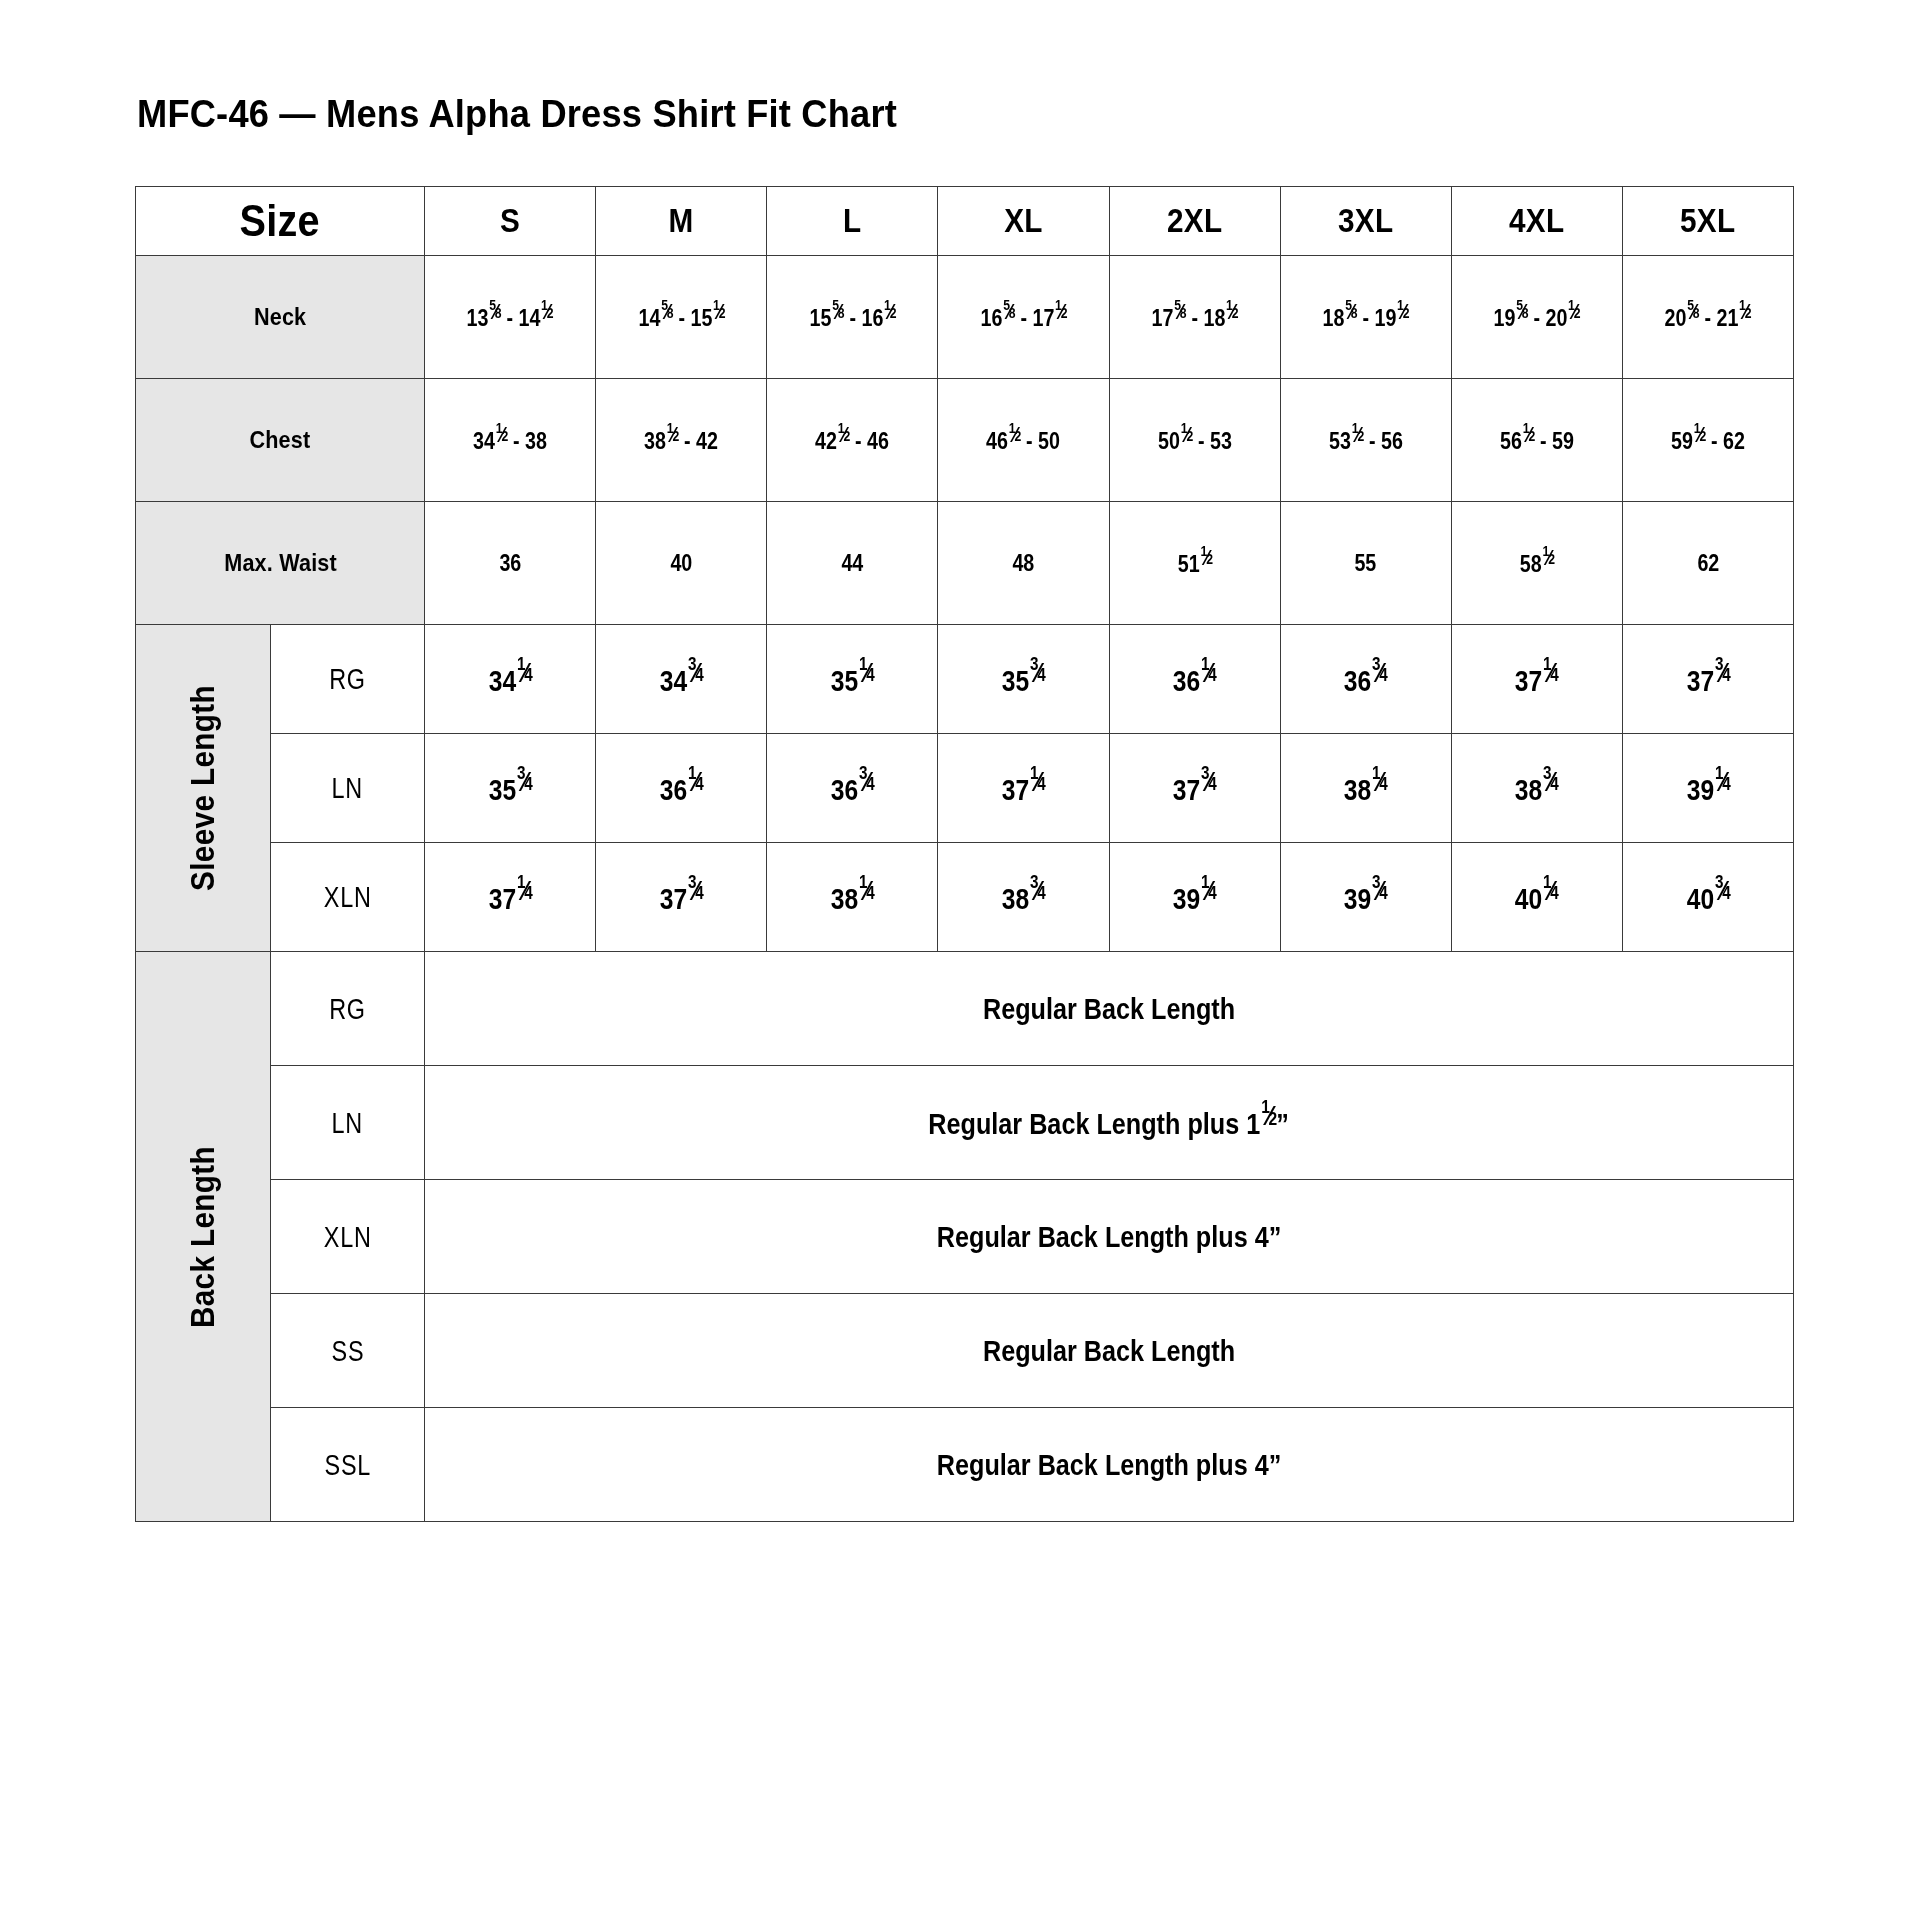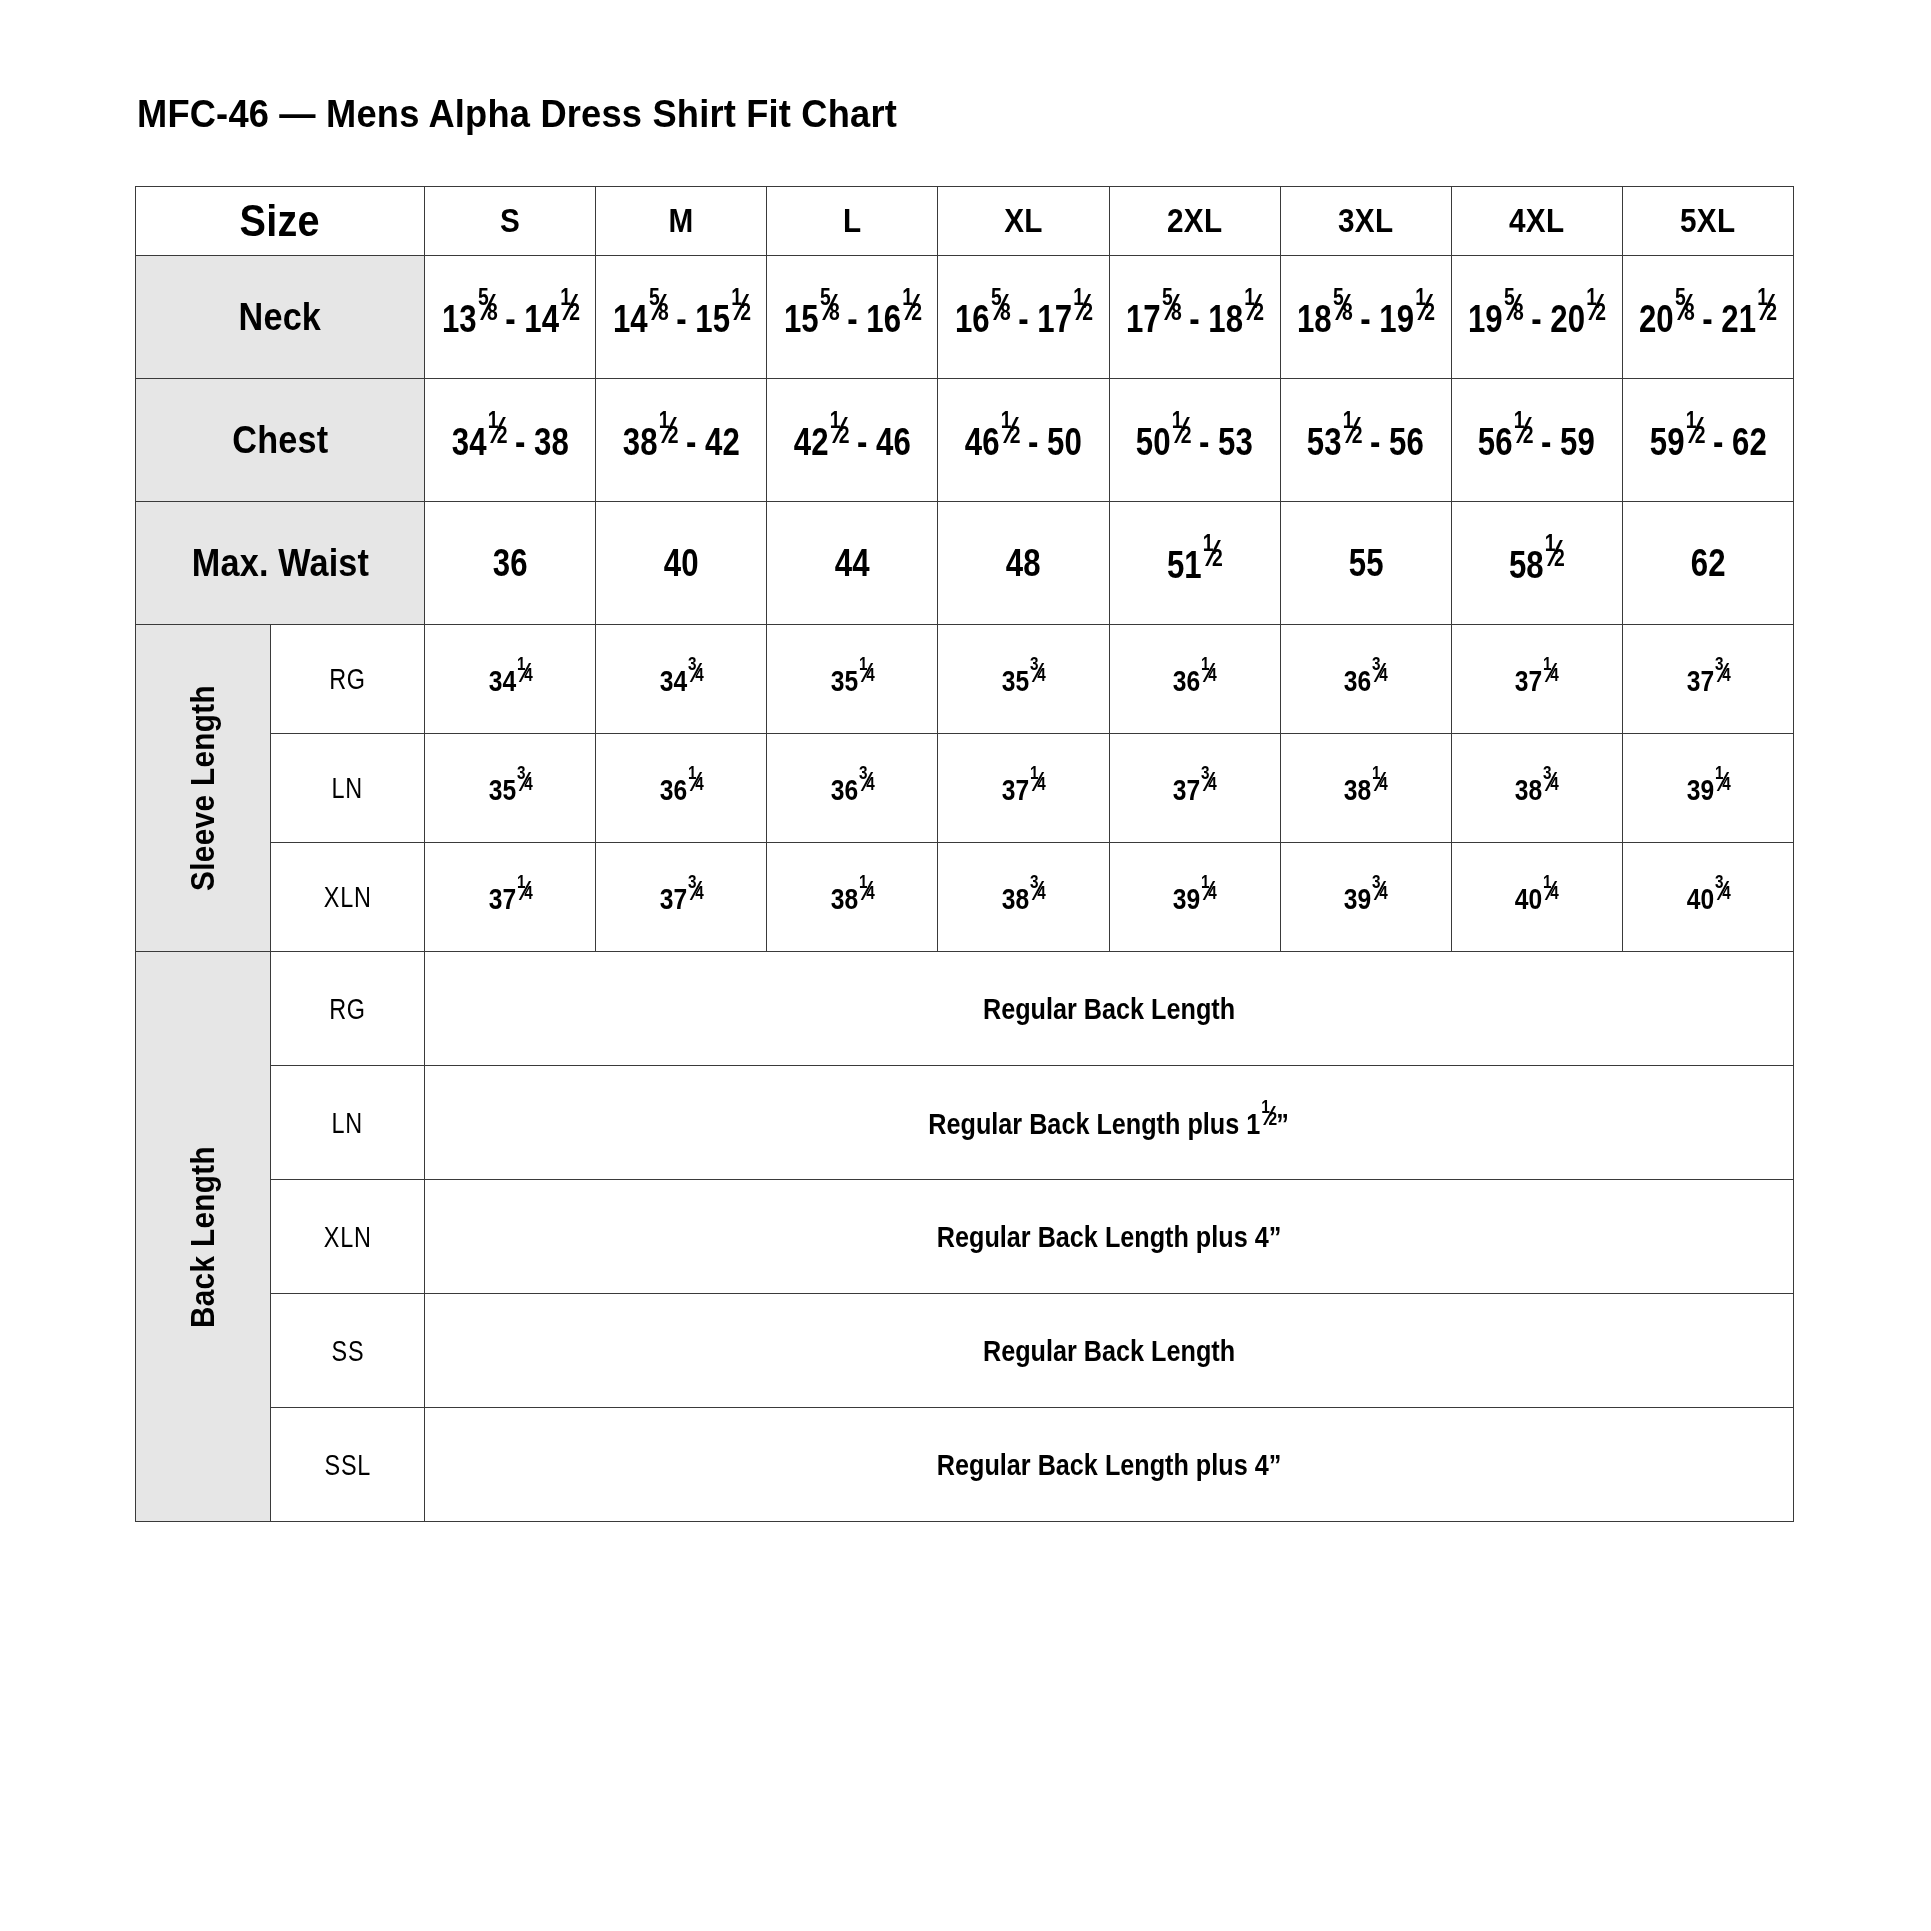--- a/index.html
+++ b/index.html
@@ -73,21 +73,21 @@
   .lbl-grey {
     background: #e6e6e6 !important;
     font-size: 33px;
     letter-spacing: 0.2px;
   }
   .lbl-grey span.cellspan { transform: scaleX(0.9); }
 
   
   .meas-row td {
     height: 122px;
-    font-size: 38px;
+    font-size: 24px;
   }
   .meas-row td.val span.cellspan {
     font-weight: bold;
     transform: scaleX(0.82);
   }
 
   
   .sub-lbl {
     font-weight: normal !important;
     font-size: 30px;

